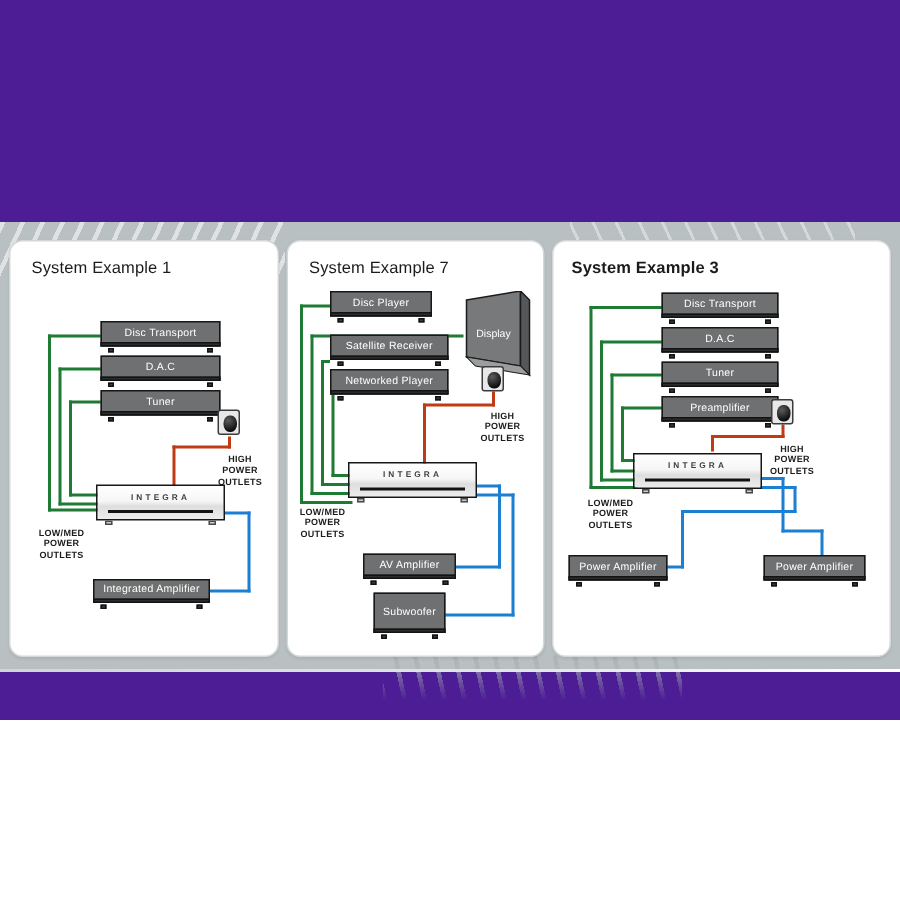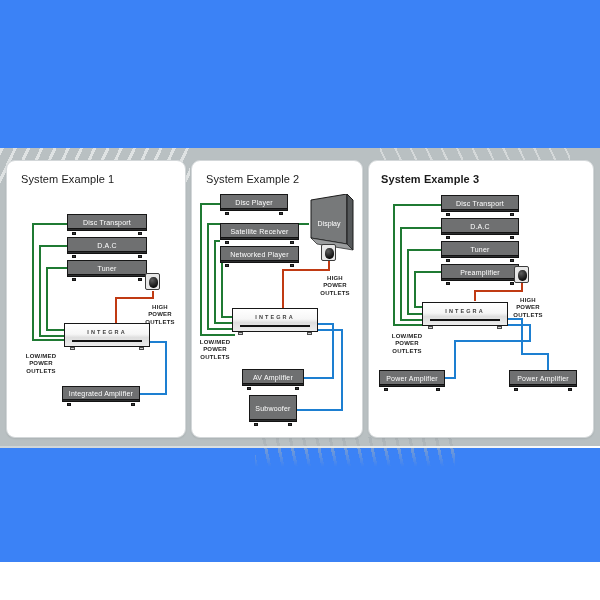--- a/index.html
+++ b/index.html
@@ -1,20 +1,20 @@
 <!DOCTYPE html>
 <html><head>
 <meta charset="utf-8">
 <style>
   html,body{margin:0;padding:0;background:#ffffff;}
   body{width:600px;height:600px;overflow:hidden;
        font-family:"Liberation Sans","DejaVu Sans",sans-serif;}
 
   
-  #canvas{position:absolute;left:0;top:0;width:600px;height:562px;background:#3b82f6;}
+  #canvas{position:absolute;left:0;top:0;width:600px;height:480px;background:#4c1d95;}
 
   
   .sheet{position:absolute;left:0;top:148px;width:600px;height:300px;
          background:#b9c0c2;overflow:hidden;}
   .sheet .stripes-tl{position:absolute;left:-10px;top:-6px;width:200px;height:46px;
         background:repeating-linear-gradient(115deg,
             rgba(255,255,255,.55) 0px, rgba(255,255,255,.55) 3px,
             rgba(255,255,255,0) 3px, rgba(255,255,255,0) 12px);}
   .sheet .stripes-tr{position:absolute;left:380px;top:-4px;width:190px;height:40px;
         background:repeating-linear-gradient(65deg,
@@ -163,21 +163,21 @@
     </div>
 
     <div class="comp" style="left:55px;top:225px;width:78px;height:16px;">
       <span class="lbl">Integrated Amplifier</span>
       <span class="foot l"></span>
       <span class="foot r"></span>
     </div>
   </div>
 
   <div class="panel" id="panel2">
-    <div class="panel-title">System Example 2</div>
+    <div class="panel-title">System Example 7</div>
 
     <div class="w green" style="left:8px;top:42px;width:2px;height:133px;"></div>
     <div class="w green" style="left:8px;top:42px;width:20px;height:2px;"></div>
     <div class="w green" style="left:8px;top:173px;width:35px;height:2px;"></div>
 
     <div class="w green" style="left:15px;top:62px;width:2px;height:107px;"></div>
     <div class="w green" style="left:15px;top:62px;width:102px;height:2px;"></div>
     <div class="w green" style="left:15px;top:167px;width:28px;height:2px;"></div>
 
     <div class="w green" style="left:22px;top:79px;width:2px;height:84px;"></div>

